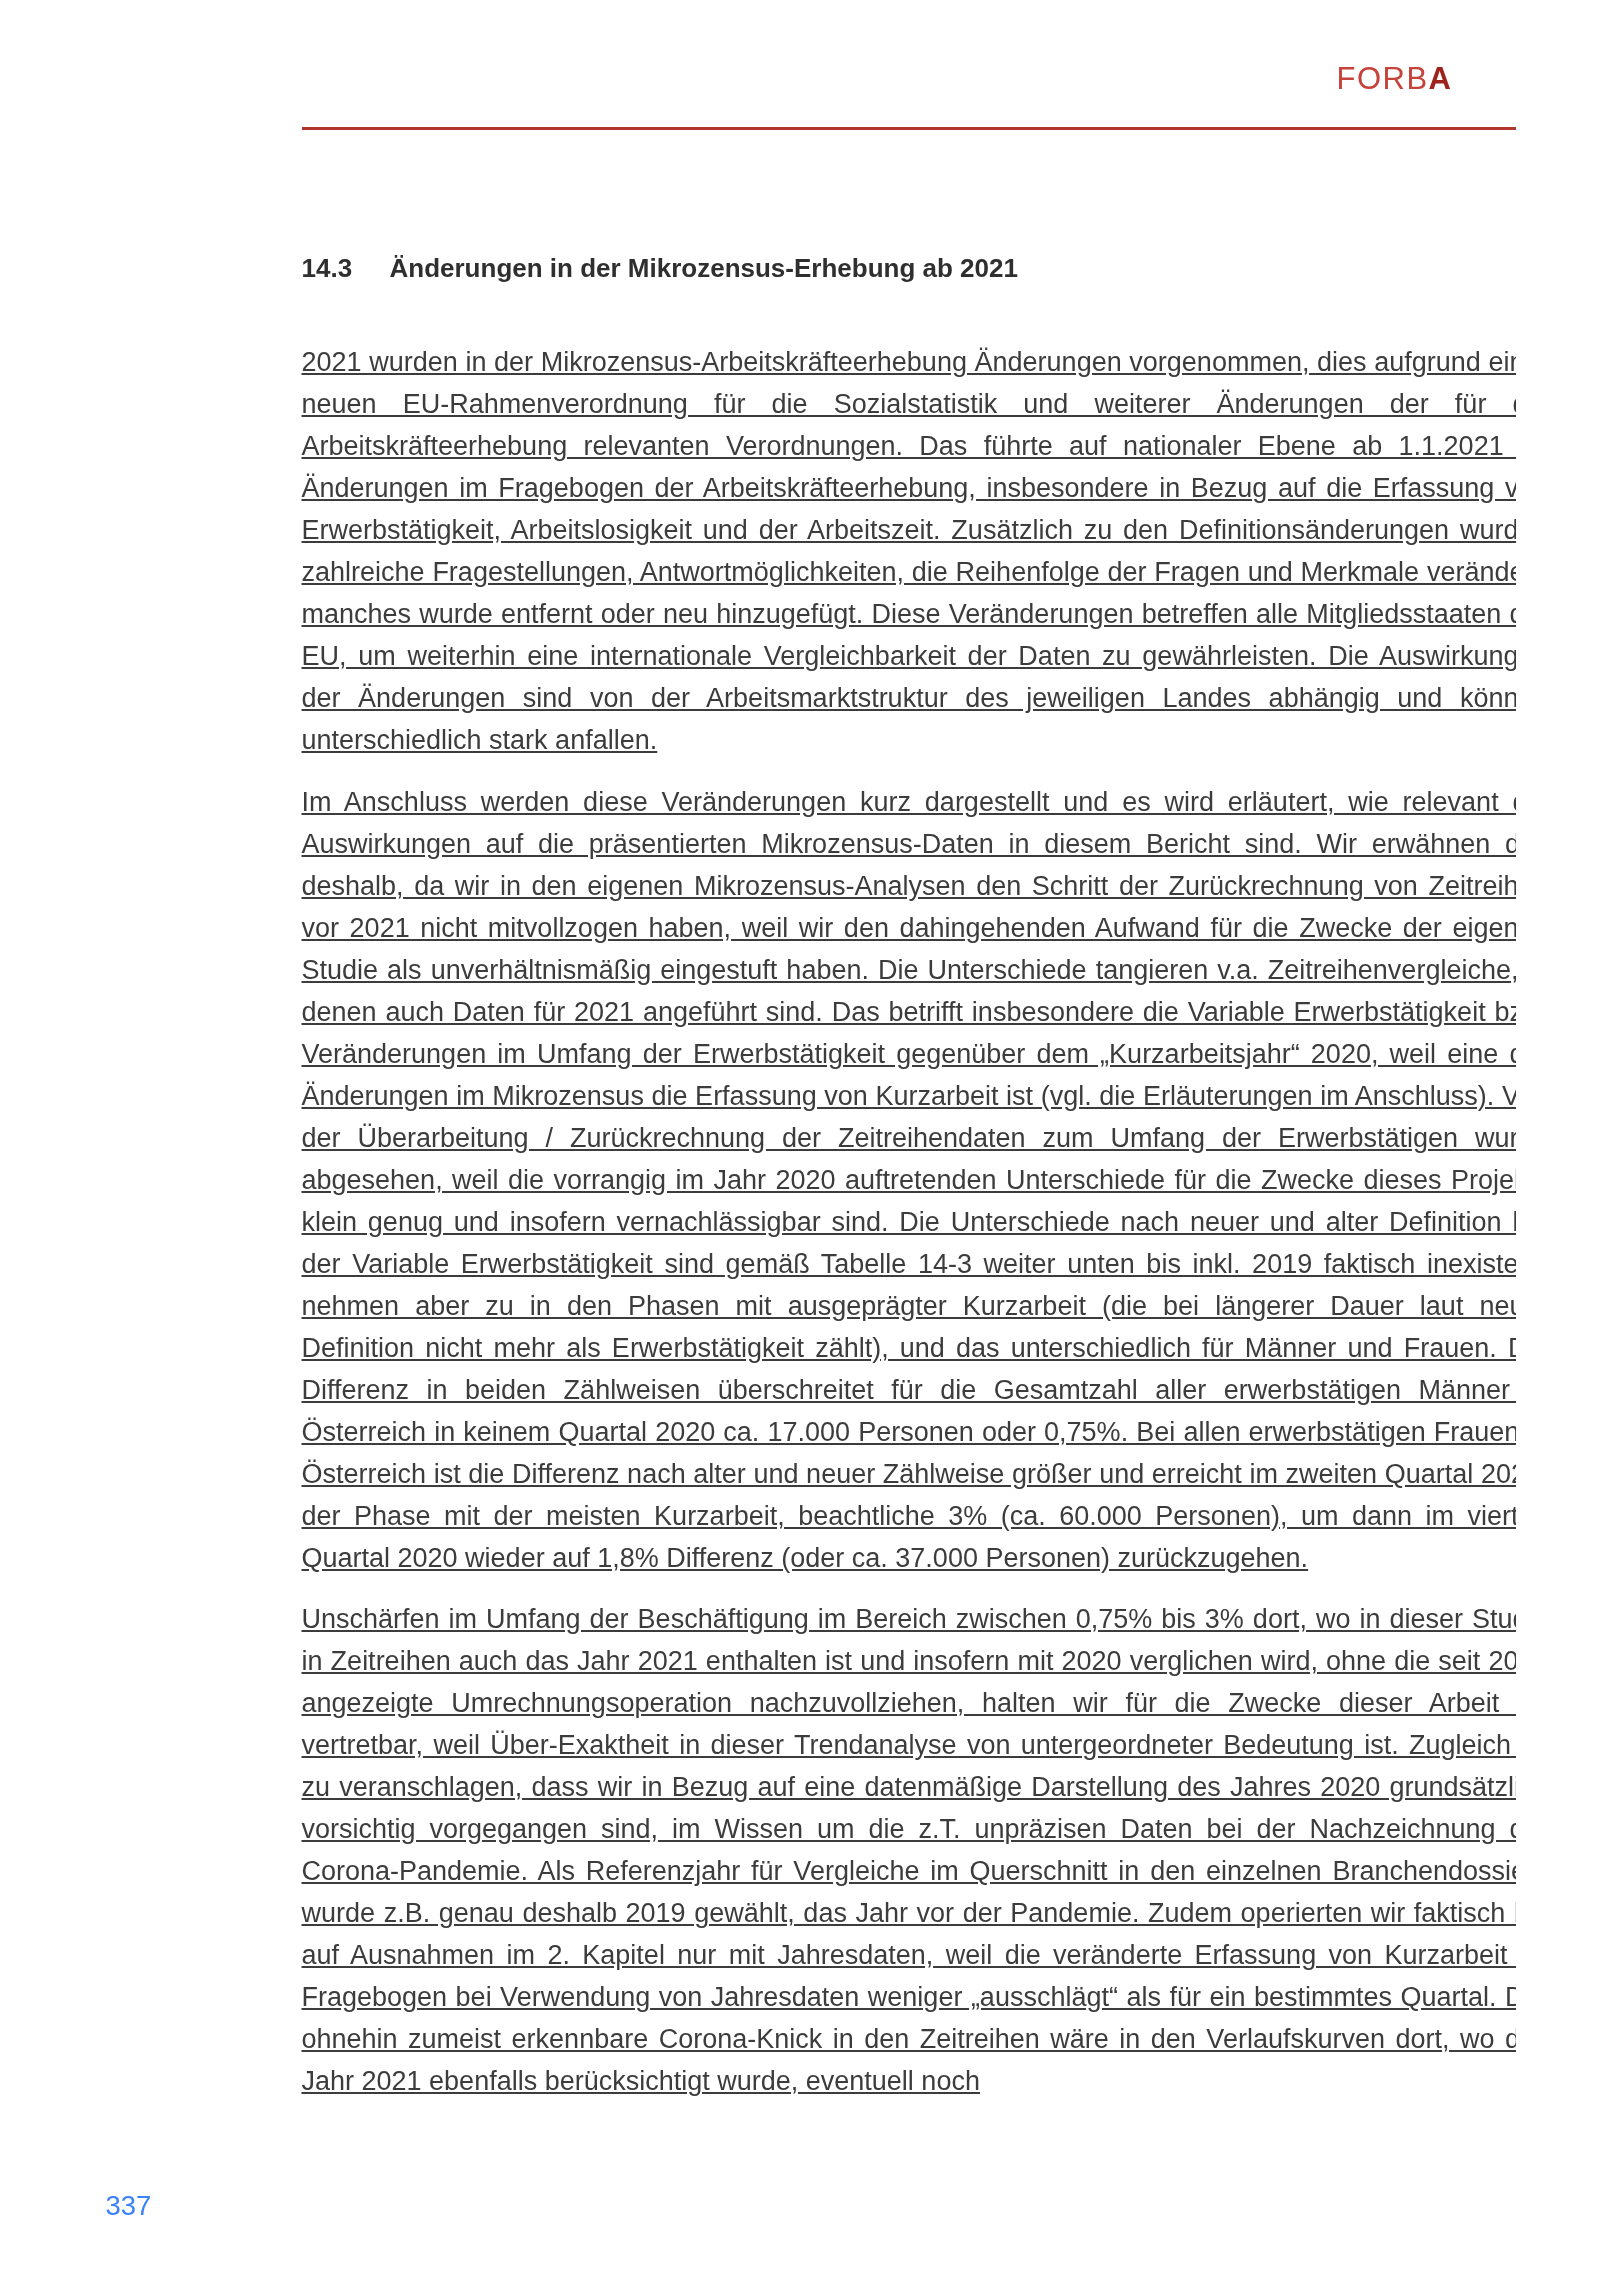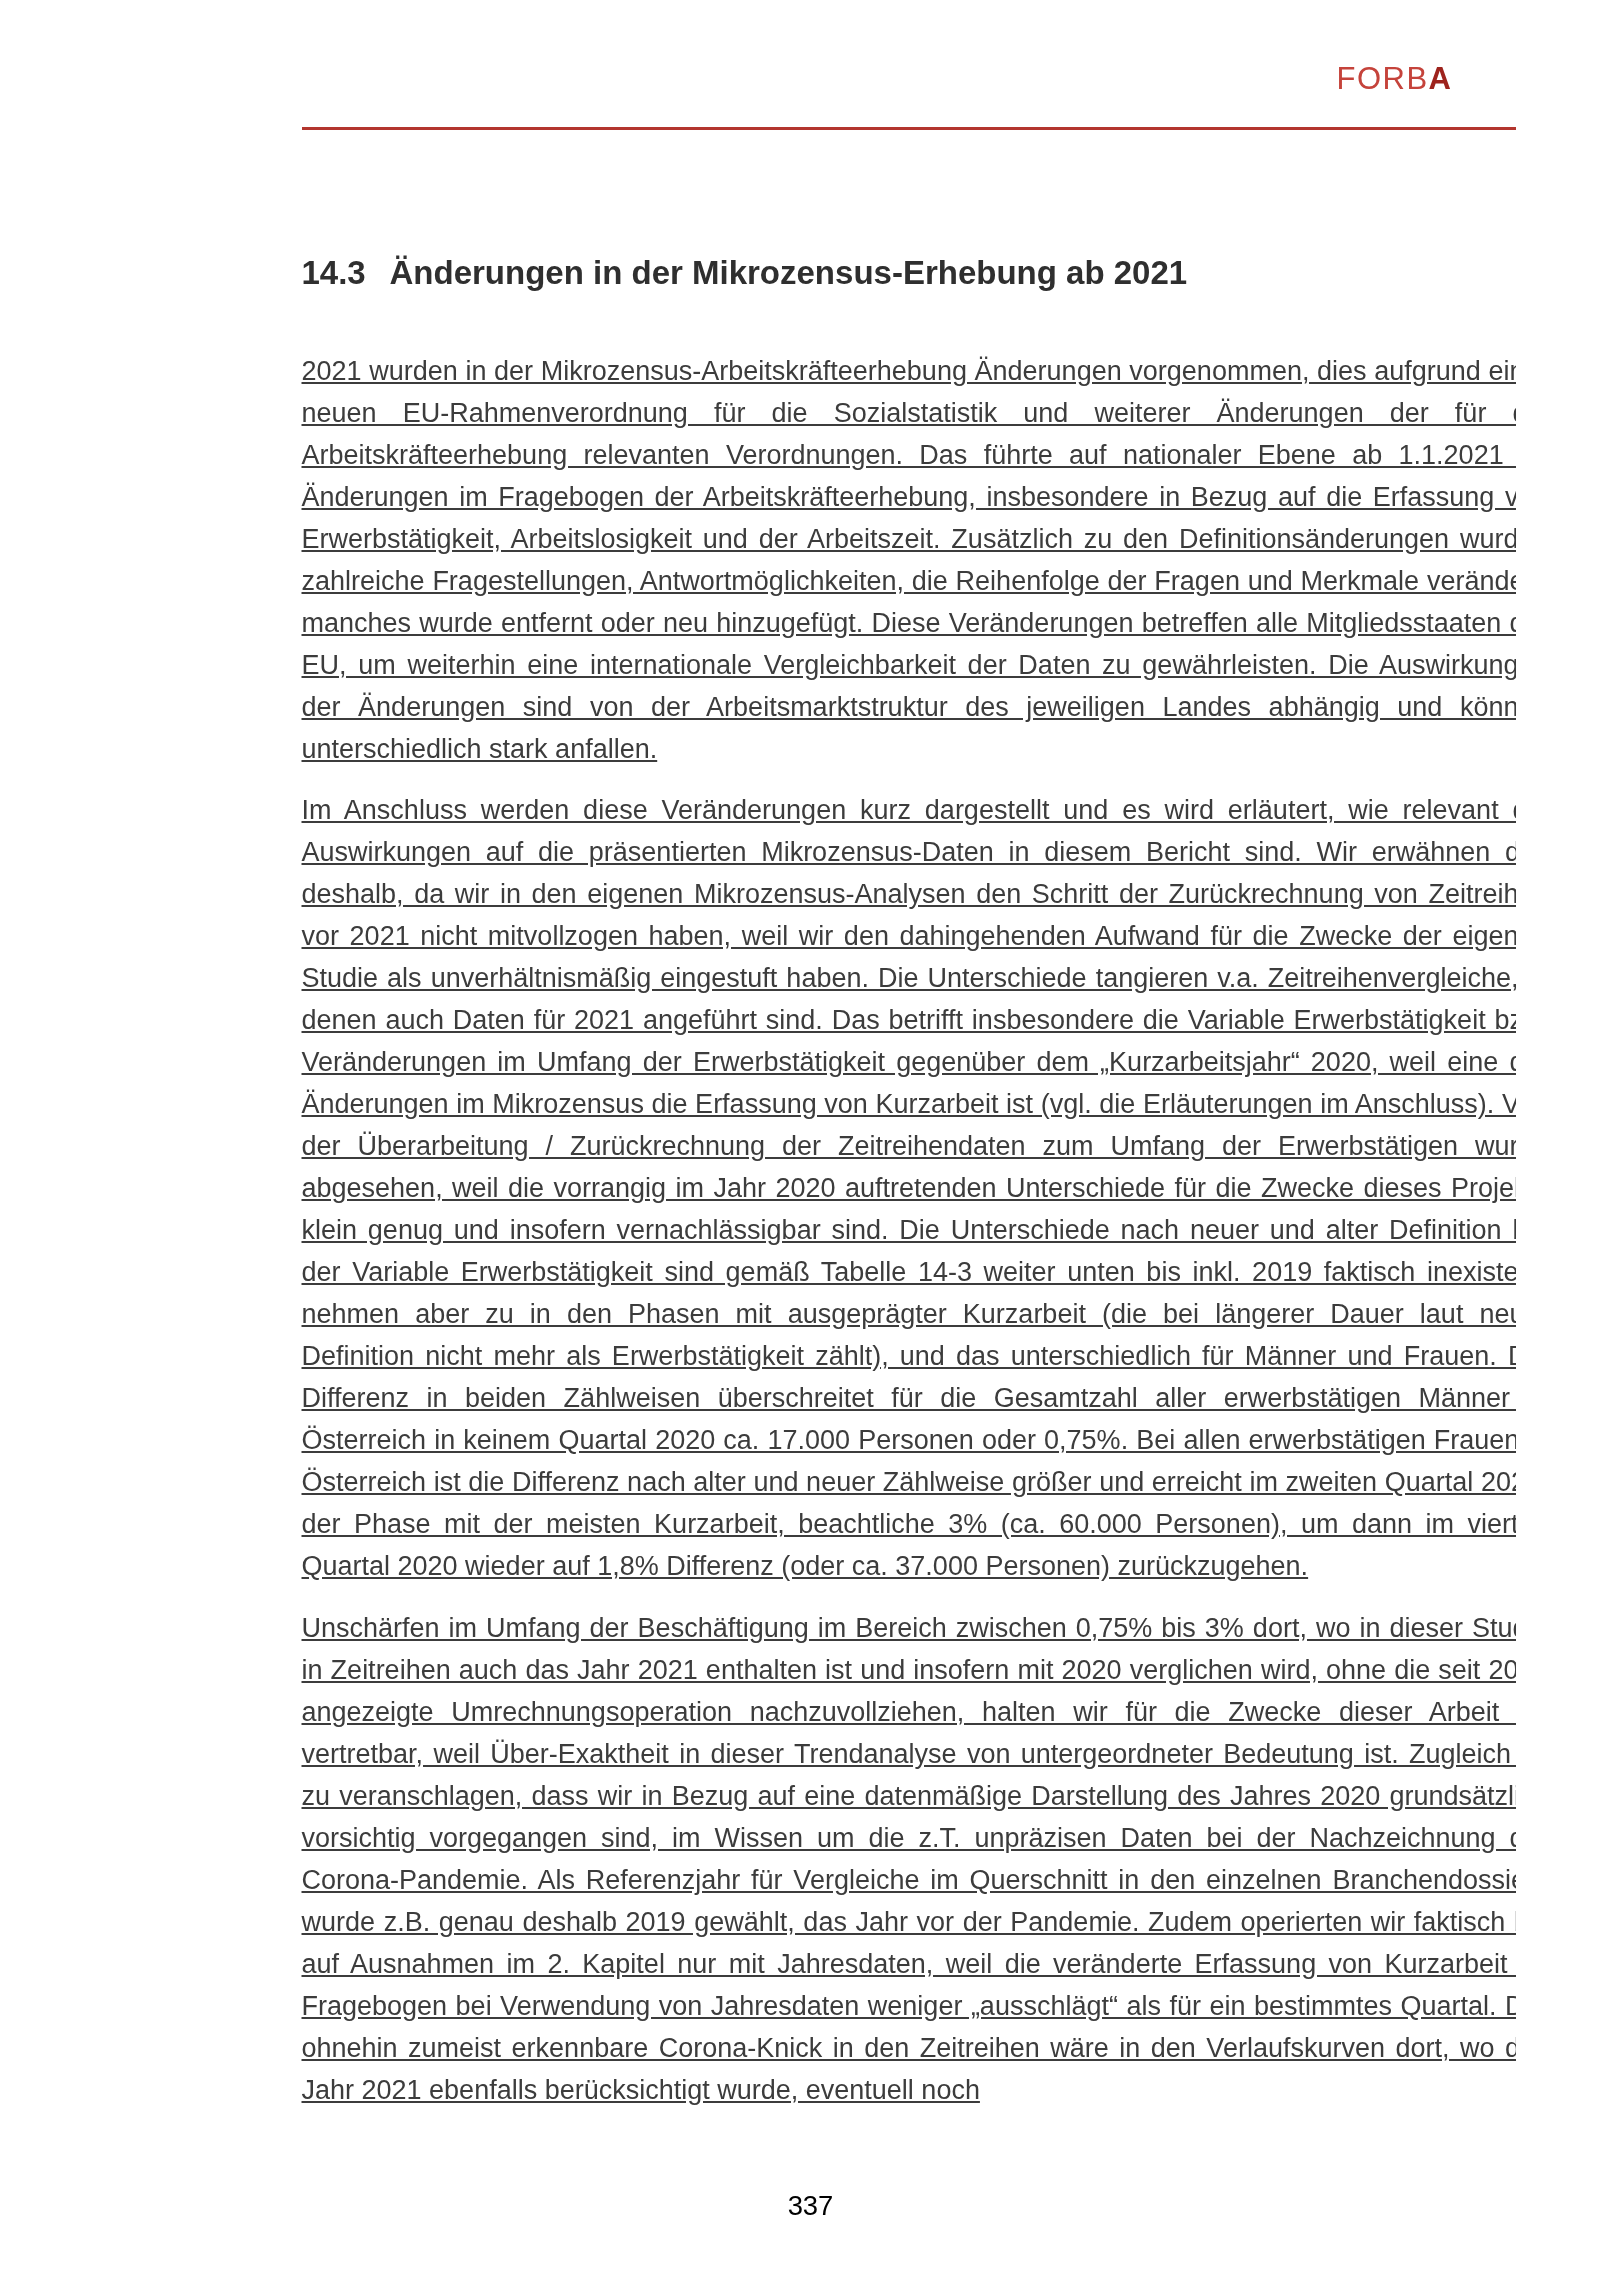--- a/index.html
+++ b/index.html
@@ -43,21 +43,21 @@
     height: 2.9px;
     background: #b3352e;
   }
   .content {
     position: absolute;
     top: 253px;
     left: 196px;
     width: 1247px;
   }
   .heading {
-    font-size: 33px;
+    font-size: 26px;
     font-weight: bold;
     color: #2f2f2f;
     margin: 0 0 57px 0;
     line-height: 1.2;
   }
   .heading .hnum {
     display: inline-block;
     width: 88px;
   }
   .para {
@@ -66,23 +66,23 @@
     text-align: justify;
     margin: 0 0 19.6px 0;
     color: #3c3c3c;
     text-decoration: underline;
   }
   .footer {
     position: absolute;
     top: 2190px;
     left: 0;
     width: 100%;
-    text-align: center;
+    text-align: left;
     font-size: 27.4px;
-    color: #000000;
+    color: #3b82f6;
   }
 </style>
 </head>
 <body>
 
 <div class="page">
 
   <div class="brand"><span class="brand-main">FORB</span><span class="brand-accent">A</span></div>
 
   <div class="rule"></div>

